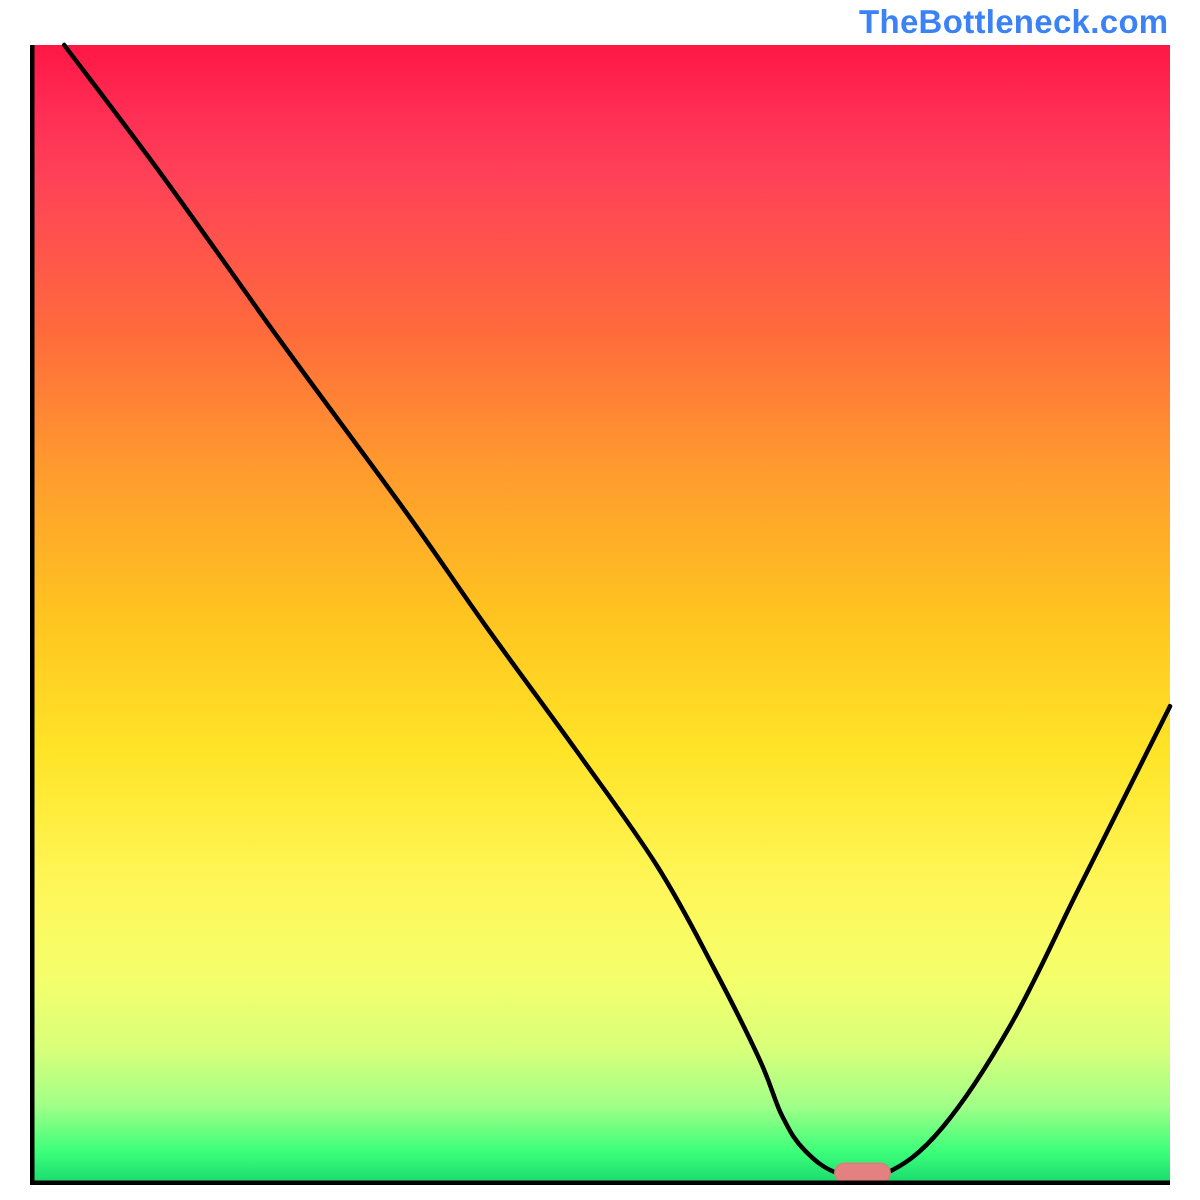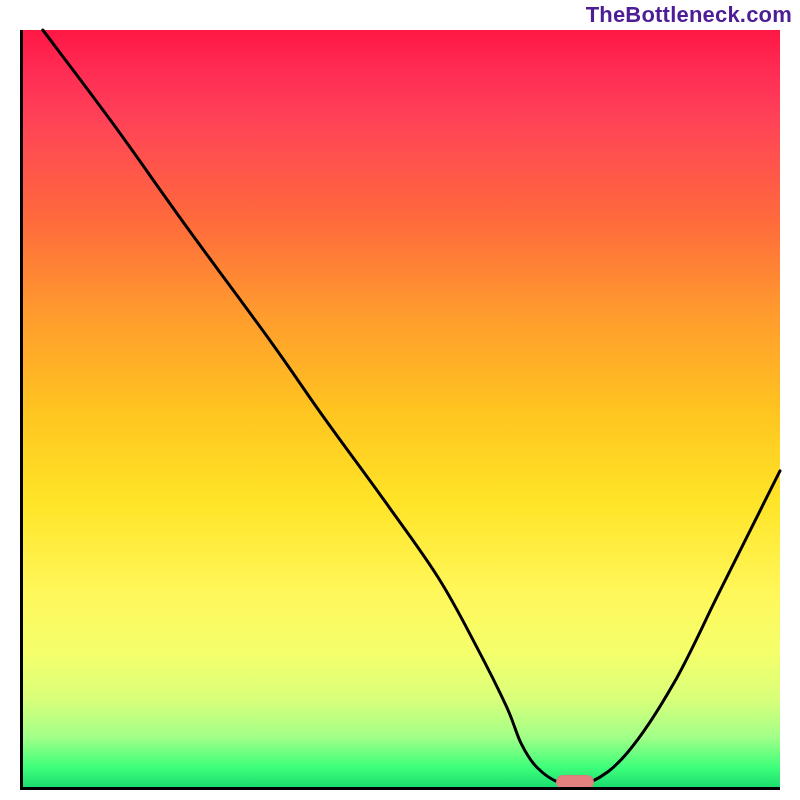--- a/index.html
+++ b/index.html
@@ -11,25 +11,25 @@
     background: #fff;
   }
   .chart-container {
     position: relative;
     width: 800px;
     height: 800px;
   }
   .watermark {
     position: absolute;
     top: 2px;
-    right: 8px;
+    right: 21px;
     font-family: Arial, Helvetica, sans-serif;
     font-size: 22px;
     font-weight: bold;
-    color: #4c1d95;
+    color: #3b82f6;
     letter-spacing: 0.2px;
     z-index: 10;
   }
   .plot-area {
     position: absolute;
     left: 20px;
     top: 30px;
     width: 760px;
     height: 760px;
   }

